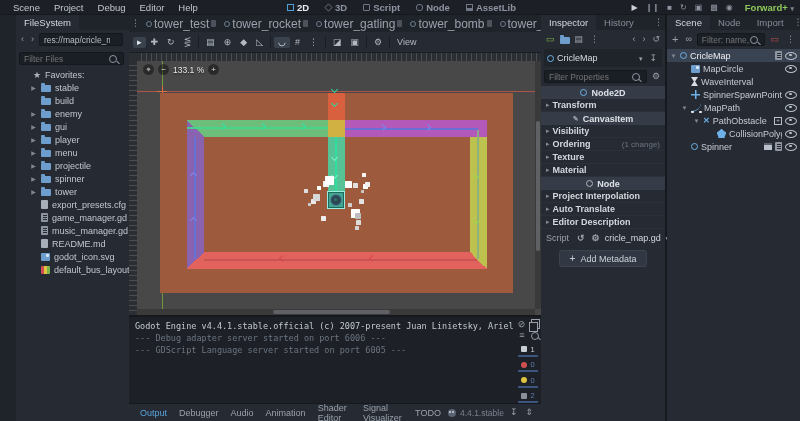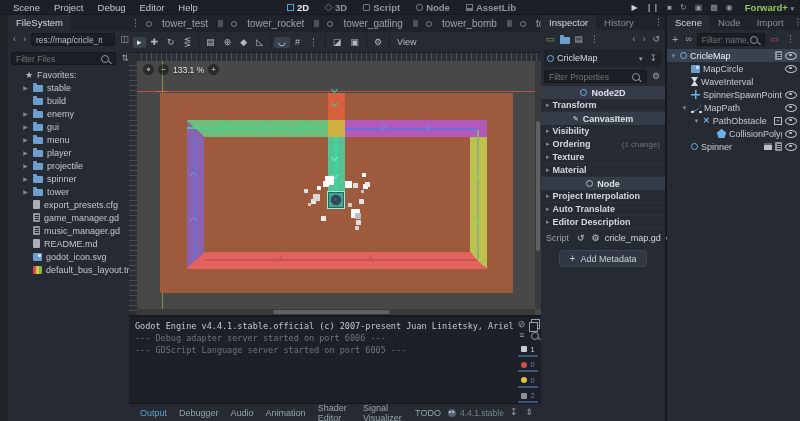--- a/index.html
+++ b/index.html
@@ -41,31 +41,31 @@
   .i-image{width:9px;height:8px;background:#6d9ece;border-radius:1px;position:relative;flex:none;}
   .i-image:after{content:"";position:absolute;right:1.5px;top:1.5px;width:2.5px;height:2.5px;border-radius:50%;background:#dce8f2;}
   .i-bus{width:9px;height:8px;border-radius:1px;background:linear-gradient(to right,#d05050 33%,#e0c340 33% 66%,#7ab648 66%);flex:none;}
   .i-scene{width:9px;height:8px;background:#9aa1ab;border-radius:1px;position:relative;flex:none;}
   .i-scene:before{content:"";position:absolute;top:0;left:0;right:0;height:2.5px;background:#596170;}
   .i-copy{width:7px;height:8px;border:1px solid #9aa1ab;position:relative;flex:none;}
   .i-copy:before{content:"";position:absolute;left:-3px;top:2px;width:7px;height:8px;border:1px solid #9aa1ab;background:#1d2127;}
   .star{color:#aeb4bd;font-size:9px;}
 
   
-  #fs-dock{left:8px;width:128px;border-right:2px solid #15181d;}
+  #fs-dock{left:16px;width:128px;border-right:2px solid #15181d;}
   .fs-row{height:13px;min-height:13px;display:flex;align-items:center;gap:4px;font-size:9px;color:#c2c7cf;padding-left:6px;box-sizing:border-box;}
   .fs-row .arrow{width:7px;min-width:7px;color:#808792;font-size:6px;text-align:center;}
   .fs-row.sel{background:#313845;outline:1px solid #5a636f;outline-offset:-1px;}
   .fs-row .lbl{white-space:nowrap;overflow:hidden;}
   .indent1{padding-left:14px;}
 
   
   #center{position:absolute;left:129px;top:15px;width:412px;height:406px;display:flex;flex-direction:column;background:#262b33;}
   #scene-tabbar{height:17px;min-height:17px;background:#1f242b;display:flex;align-items:stretch;overflow:hidden;}
-  .stab{display:flex;align-items:center;gap:10px;padding:0 4px;color:#9aa1ab;font-size:10px;white-space:nowrap;}
+  .stab{display:flex;align-items:center;gap:2px;padding:0 4px;color:#9aa1ab;font-size:12px;white-space:nowrap;}
   .stab .o-ic{width:6px;height:6px;border:1.3px solid #6f7b8e;border-radius:50%;box-sizing:border-box;flex:none;}
   .stab .sc-ic{width:5px;height:7px;background:#4c525c;border-radius:1px;flex:none;}
   .stab.active{background:#262b33;color:#e4e8ed;}
   .stab.active .o-ic{border-color:#55a0d8;}
   #vtoolbar{height:20px;min-height:20px;display:flex;align-items:center;gap:1px;padding:0 4px;background:#262b33;border-bottom:1px solid #1a1e24;}
   .vtb{color:#b3b9c2;font-size:9px;padding:1px 4px;border-radius:2px;line-height:1;}
   .vtb.active{background:#3a424e;color:#e8ecf0;}
   .vsep{width:1px;height:12px;background:#1a1e24;margin:0 2px;}
   #canvas-wrap{position:relative;flex:1;background:#2b2e33;}
   .ruler-top{position:absolute;left:8px;top:0;right:0;height:8px;background:#2b2e33;background-image:repeating-linear-gradient(to right,transparent 0 4px,#4a4e54 4px 5px);border-bottom:1px solid #222428;}
@@ -226,26 +226,26 @@
           <span class="lbl">enemy</span>
         </div>
       <div class="fs-row indent1">
           <span class="arrow">▶</span>
           <span class="i-folder"></span>
           <span class="lbl">gui</span>
         </div>
       <div class="fs-row indent1">
           <span class="arrow">▶</span>
           <span class="i-folder"></span>
+          <span class="lbl">player</span>
+        </div>
+      <div class="fs-row indent1">
+          <span class="arrow">▶</span>
+          <span class="i-folder"></span>
           <span class="lbl">menu</span>
-        </div>
-      <div class="fs-row indent1">
-          <span class="arrow">▶</span>
-          <span class="i-folder"></span>
-          <span class="lbl">player</span>
         </div>
       <div class="fs-row indent1">
           <span class="arrow">▶</span>
           <span class="i-folder"></span>
           <span class="lbl">projectile</span>
         </div>
       <div class="fs-row indent1">
           <span class="arrow">▶</span>
           <span class="i-folder"></span>
           <span class="lbl">spinner</span>

